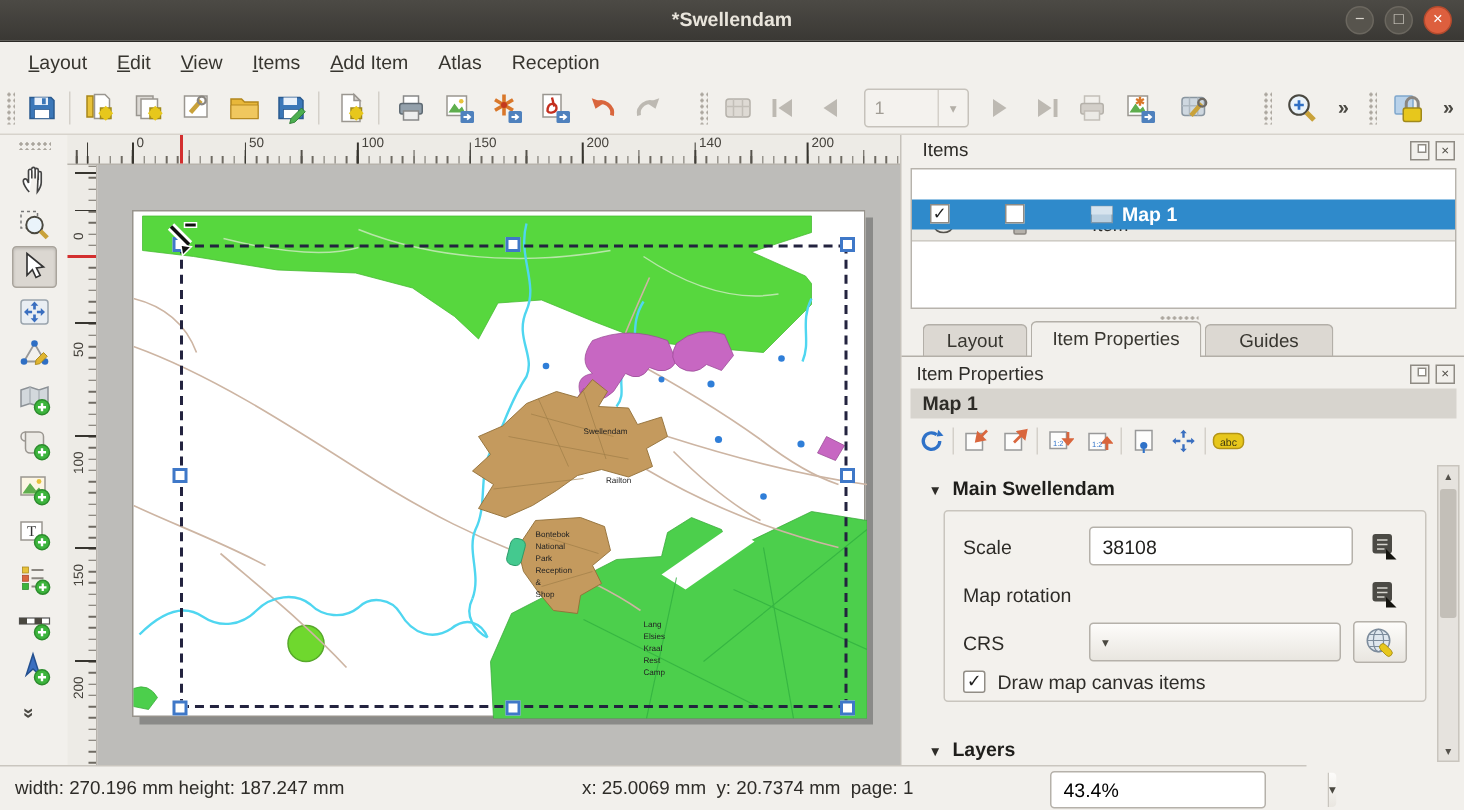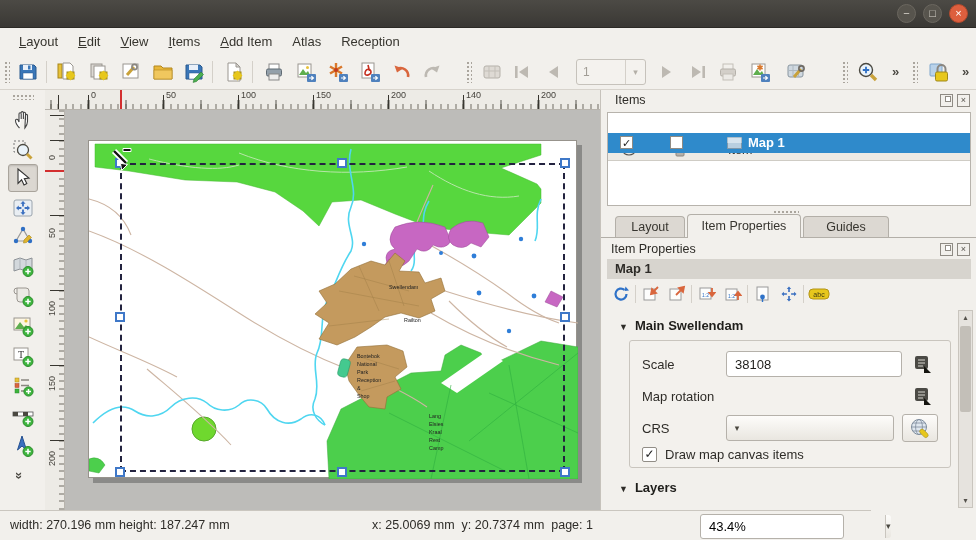--- a/index.html
+++ b/index.html
@@ -141,33 +141,34 @@
   .chklabel { position:absolute; left:23px; top:0; font-size:13px; }
 
   .vsb { position:absolute; right:4px; top:2px; width:15px; height:198px; background:#e6e3de; border:1px solid #c9c5be; }
   .vsb .arr { position:absolute; left:0; width:13px; height:13px; text-align:center; font-size:8px; color:#55524c; line-height:13px; }
   .vsb .thumb { position:absolute; left:1px; top:15px; width:11px; height:86px; background:#c3bfb8; border-radius:2px; }
 
   
   .statusbar { position:absolute; left:0; top:510px; width:871px; height:30px;
     background:#f2f0ec; border-top:1px solid #cac6bf; font-size:12.5px; color:#2e2c28; }
   .sb-dim { position:absolute; left:10px; top:7px; }
-  .sb-pos { position:absolute; left:372px; top:7px; white-space:pre; }
+  .sb-pos { position:absolute; left:388px; top:7px; white-space:pre; }
   .zoomcombo { position:absolute; left:700px; top:3px; width:144px; height:25px;
     background:#fff; border:1px solid #b5b1aa; border-radius:3px; display:flex; }
   .zoomcombo input { flex:1; border:0; padding-left:8px; font-size:13px; font-family:"Liberation Sans",sans-serif; background:transparent; }
   .zoomcombo .dd { width:23px; border-left:1px solid #c9c5be; background:linear-gradient(#fdfcfa,#e9e6e0);
     border-radius:0 3px 3px 0; text-align:center; line-height:23px; font-size:9px; color:#4a4840; }
 </style>
 </head>
 <body>
 
 <div id="app">
 
   <div class="titlebar">
+    <div class="title">*Swellendam</div>
     <div class="winbtns">
       <div class="winbtn"><span>−</span></div>
       <div class="winbtn"><span>□</span></div>
       <div class="winbtn close"><span>×</span></div>
     </div>
   </div>
 
   <div class="menubar">
     <span class="menu-item mn">Layout</span>
     <span class="menu-item mn">Edit</span>
@@ -745,21 +746,21 @@
             <rect x="11" y="12" width="10" height="4.6" rx="2.3" fill="#e7c71c" stroke="#a8901a" stroke-width=".6" transform="rotate(45 13 14)"></rect>
           </svg>
         </div>
 
         <div class="chkrow" style="left:12px;top:106px;width:290px;height:16px">
           <div class="chk"><span>✓</span></div>
           <span class="chklabel">Draw map canvas items</span>
         </div>
       </div>
 
-      <div class="sechead" style="top:172px">
+      <div class="sechead" style="top:184px">
         <span class="secarrow">▼</span><span>Layers</span>
       </div>
 
       <div class="vsb">
         <div class="arr" style="top:0">▴</div>
         <div class="thumb"></div>
         <div class="arr" style="bottom:0">▾</div>
       </div>
     </div>
   </div>

